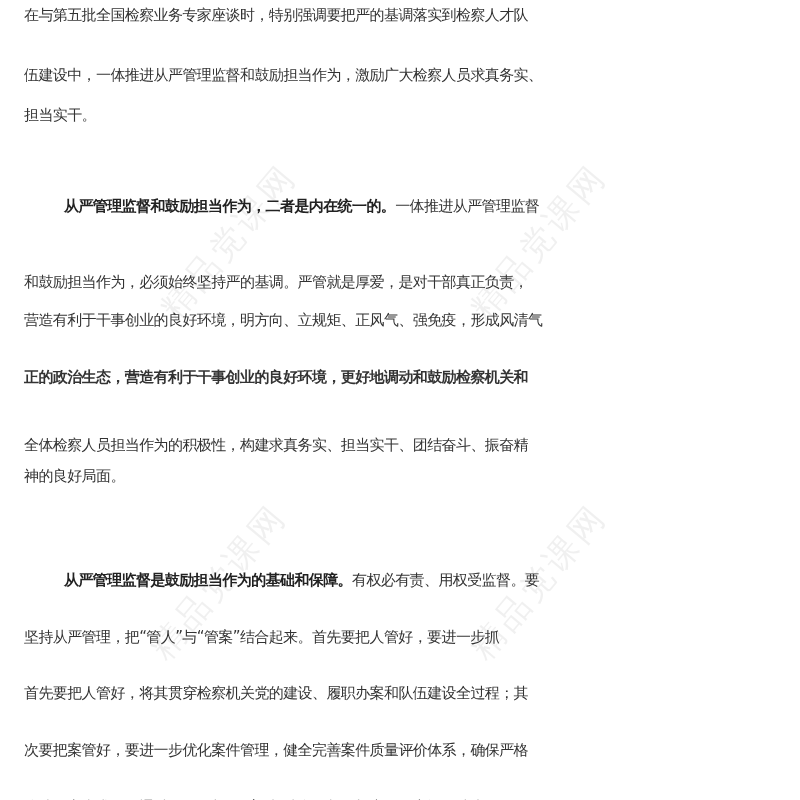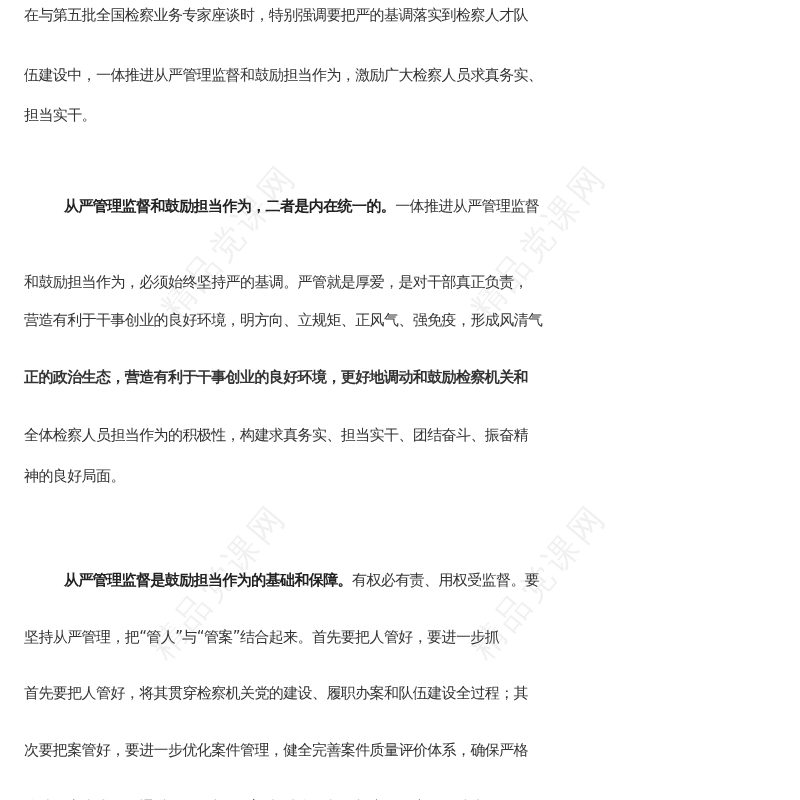--- a/index.html
+++ b/index.html
@@ -37,21 +37,21 @@
     <div class="line" style="top:100px;">担当实干。</div>
   </div>
 
   <div>
     <div class="line indent" style="top:191px;">
       <span class="bold">从严管理监督和鼓励担当作为，二者是内在统一的。</span><span>一体推进从严管理监督</span>
     </div>
     <div class="line" style="top:248px;margin-top:19px;">和鼓励担当作为，必须始终坚持严的基调。严管就是厚爱，是对干部真正负责，</div>
     <div class="line" style="top:305px;">营造有利于干事创业的良好环境，明方向、立规矩、正风气、强免疫，形成风清气</div>
     <div class="line" style="top:362px;font-weight:bold;">正的政治生态，营造有利于干事创业的良好环境，更好地调动和鼓励检察机关和</div>
-    <div class="line" style="top:420px;">全体检察人员担当作为的积极性，构建求真务实、担当实干、团结奋斗、振奋精</div>
+    <div class="line" style="top:430px;">全体检察人员担当作为的积极性，构建求真务实、担当实干、团结奋斗、振奋精</div>
     <div class="line" style="top:461px;">神的良好局面。</div>
   </div>
 
   <div>
     <div class="line indent" style="top:565px;">
       <span class="bold">从严管理监督是鼓励担当作为的基础和保障。</span><span>有权必有责、用权受监督。要</span>
     </div>
     <div class="line" style="top:622px;">坚持从严管理，把“管人”与“管案”结合起来。首先要把人管好，要进一步抓</div>
     <div class="line" style="top:678px;">首先要把人管好，将其贯穿检察机关党的建设、履职办案和队伍建设全过程；其</div>
     <div class="line" style="top:735px;">次要把案管好，要进一步优化案件管理，健全完善案件质量评价体系，确保严格</div>

